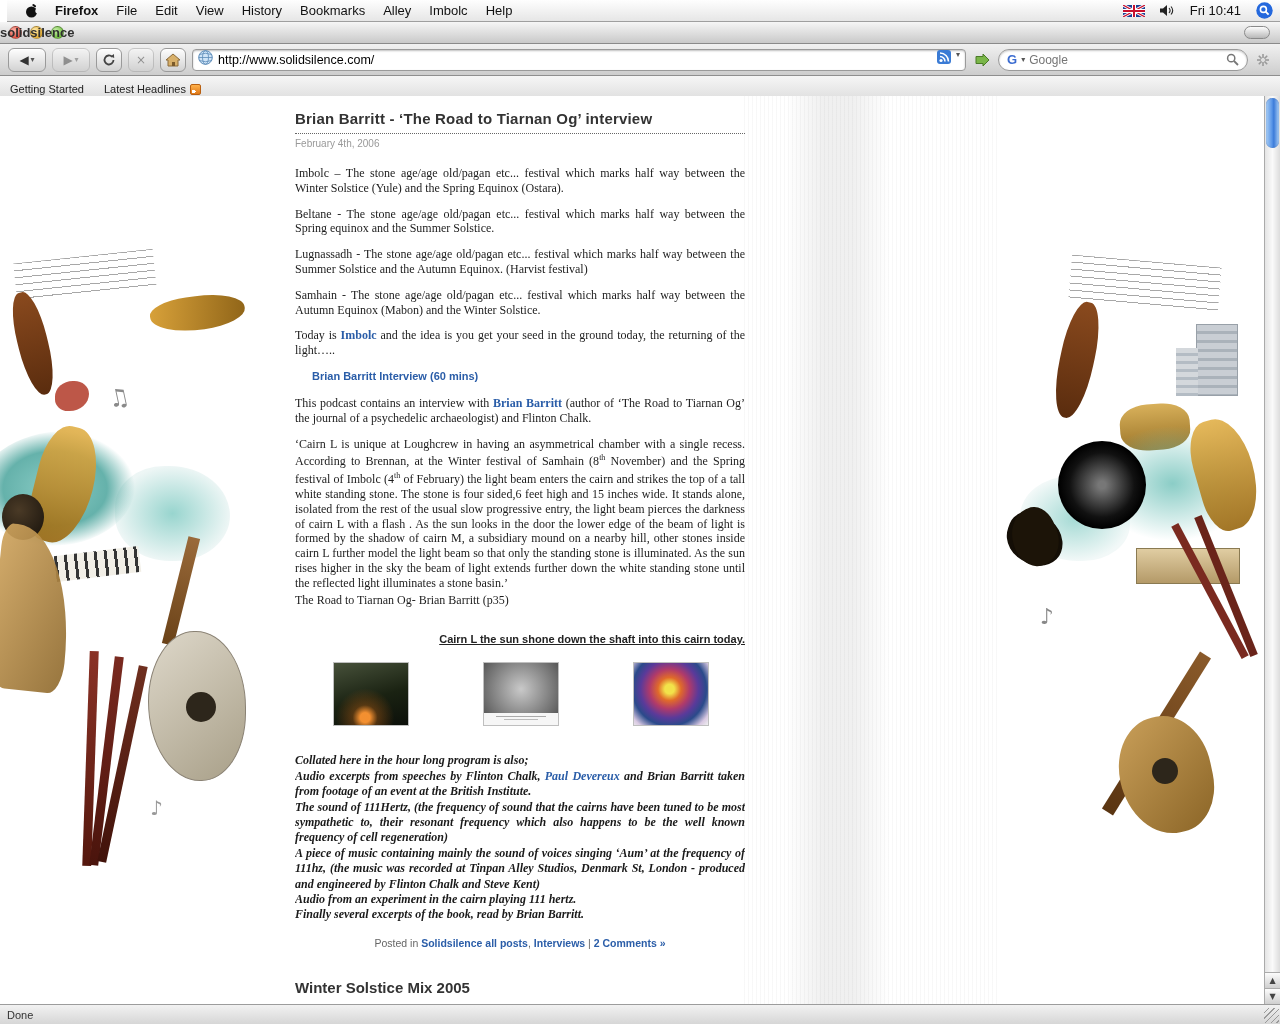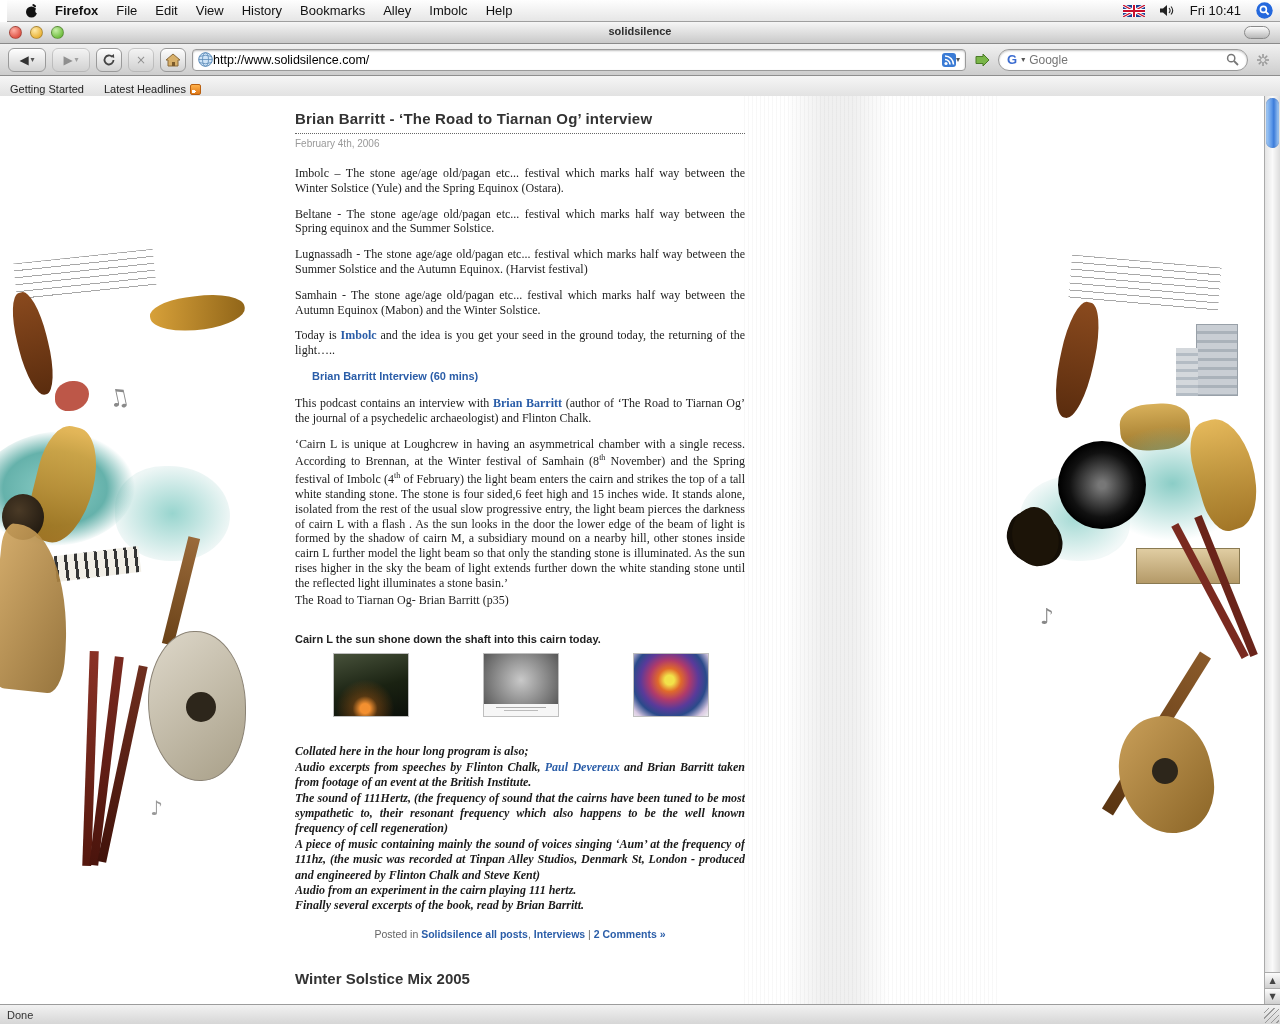--- a/index.html
+++ b/index.html
@@ -17,38 +17,38 @@
   .clock { font-size:13px; }
 
   
   .titlebar { position:absolute; top:22px; left:0; width:1280px; height:22px;
     background:linear-gradient(#f6f6f6,#c9c9c9); border-bottom:1px solid #8a8a8a; }
   .lights { position:absolute; left:9px; top:4px; display:flex; gap:8px; }
   .light { width:13px; height:13px; border-radius:50%; border:1px solid rgba(0,0,0,.28); }
   .light.red { background:radial-gradient(circle at 35% 30%, #ffb0a4, #e05648 70%); }
   .light.yellow { background:radial-gradient(circle at 35% 30%, #ffe9a8, #eab53c 70%); }
   .light.green { background:radial-gradient(circle at 35% 30%, #c8f0a8, #74c044 70%); }
-  .wtitle { position:absolute; left:0; right:0; top:3px; text-align:center;
-    font-size:11px; font-weight:bold; color:#2f2f2f; }
+  .wtitle { position:absolute; left:0; right:0; top:3px; 
+    font-size:13px; font-weight:bold; color:#2f2f2f; }
   .toolbar-pill { position:absolute; right:10px; top:4px; width:26px; height:13px; border-radius:7px;
     background:linear-gradient(#fdfdfd,#b8b8b8); border:1px solid #8a8a8a; }
 
   
   .navbar { position:absolute; top:44px; left:0; width:1280px; height:32px;
     background:linear-gradient(#f1f1f1,#cdcdcd); border-bottom:1px solid #8f8f8f;
     display:flex; align-items:center; padding:0 8px; gap:6px; }
   .navbtn { height:24px; display:flex; align-items:center; justify-content:center; gap:2px;
     border-radius:6px; background:linear-gradient(#fefefe,#d2d2d2);
     border:1px solid #9a9a9a; box-shadow:inset 0 1px 0 #fff; color:#333; }
   .navbtn.w38 { width:38px; } .navbtn.w26 { width:26px; }
   .navbtn .glyph { font-family:"DejaVu Sans",sans-serif; font-size:12px; line-height:1; }
   .navbtn .caret { font-family:"DejaVu Sans",sans-serif; font-size:8px; color:#555; }
   .navbtn.disabled { opacity:.45; }
   .urlfield { flex:1; height:22px; background:#fff; border:1px solid #9a9a9a; border-radius:4px;
-    box-shadow:inset 0 1px 2px rgba(0,0,0,.25); display:flex; align-items:center; padding:0 5px; }
+    box-shadow:inset 0 1px 2px rgba(0,0,0,.25); display:flex; padding:0 5px; gap:5px; }
   .urlfield input { flex:1; border:none; outline:none; font-size:12.5px; color:#000;
     font-family:"Liberation Sans",sans-serif; background:transparent; }
   .searchfield { width:250px; height:22px; background:#fff; border:1px solid #9a9a9a; border-radius:11px;
     box-shadow:inset 0 1px 2px rgba(0,0,0,.22); display:flex; align-items:center; padding:0 8px; gap:4px; }
   .searchfield input { flex:1; border:none; outline:none; font-size:12px; color:#888;
     font-family:"Liberation Sans",sans-serif; background:transparent; }
   .g-logo { font-size:13px; font-weight:bold; color:#3a6bd0; line-height:1; }
   .throbber { width:18px; display:flex; justify-content:center; }
 
   
@@ -76,21 +76,21 @@
   .page-column { position:absolute; left:295px; top:14px; width:450px; height:894px; overflow:hidden; }
   .post-title { font:bold 15px "Liberation Sans",sans-serif; color:#333;
     padding-bottom:6px; border-bottom:1px dotted #666; letter-spacing:.2px; }
   .post-date { font-size:10px; color:#999; margin:4px 0 17px; }
   .para { font:12px/14.8px "Liberation Serif",serif; color:#1c1c1c; text-align:justify; margin:0 0 11px; }
   .para.linkline { font:bold 11px/14px "Liberation Sans",sans-serif; text-align:left; margin:2px 0 13px;padding-left:17px; }
   .para.noend { margin-bottom:2px; }
   .para.tight { margin:0 0 26px; }
   .para sup { font-size:8px; }
   a.seg-link { color:#2a5da8; font-weight:bold; text-decoration:none; }
-  .center-bold { font:bold 11px "Liberation Sans",sans-serif; color:#222; text-align:left; margin:24px 0 9px; }
+  .center-bold { font:bold 11px "Liberation Sans",sans-serif; color:#222; text-align:right; margin:24px 0 18px;text-decoration:underline; }
   .thumb-row { display:flex; justify-content:space-between; width:374px; margin:0 0 28px 39px; }
   .thumb { width:74px; height:62px; position:relative; display:block;
     box-shadow:0 0 0 1px rgba(0,0,0,.25); }
   .thumb1 { background:
     radial-gradient(circle at 42% 88%, rgba(255,150,50,.95) 0 7%, rgba(160,85,20,.45) 18%, rgba(0,0,0,0) 42%),
     linear-gradient(165deg,#47513a,#1a2212 55%,#0c100a); }
   .thumb2 { background:radial-gradient(circle at 50% 42%, #c9c9c9, #6f6f6f 70%, #474747); }
   .thumb2 .thumb-cap { position:absolute; bottom:0; left:0; right:0; height:12px; background:#f6f6f6; }
   .thumb2 .thumb-cap::before { content:""; display:block; margin:3px auto 2px; width:68%; height:1px; background:#aaa; }
   .thumb2 .thumb-cap::after { content:""; display:block; margin:0 auto; width:46%; height:1px; background:#bbb; }

